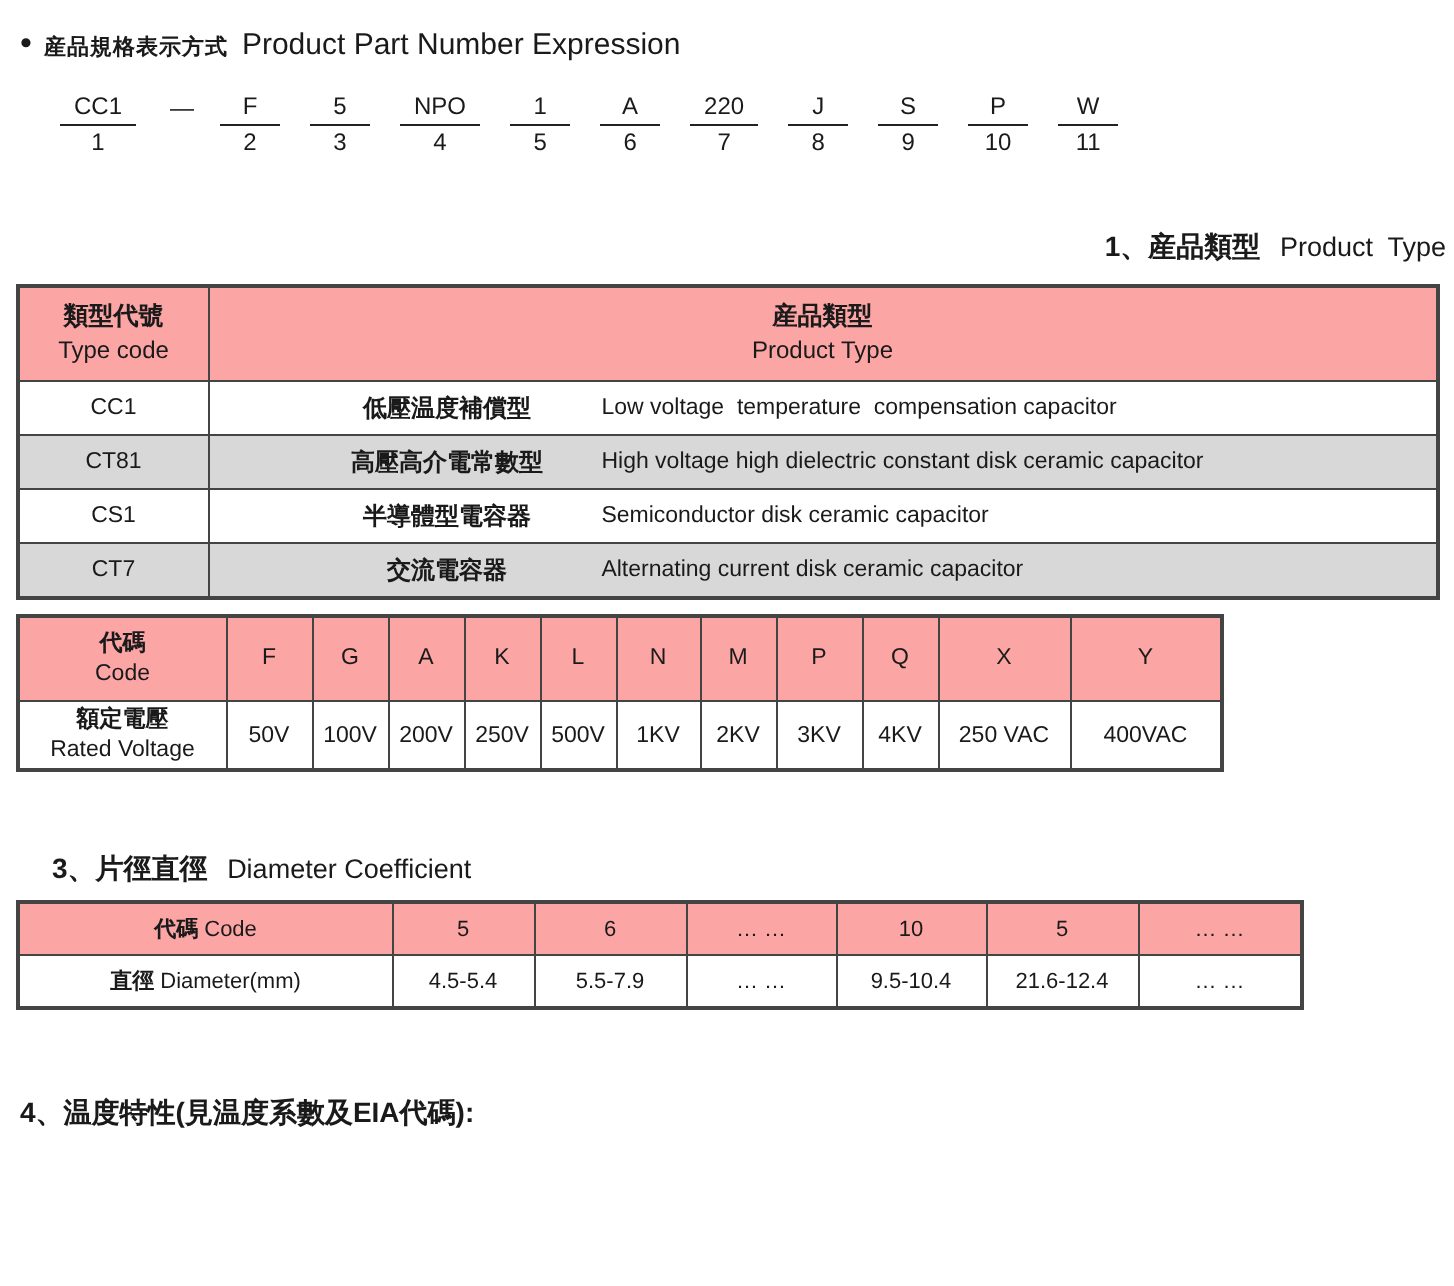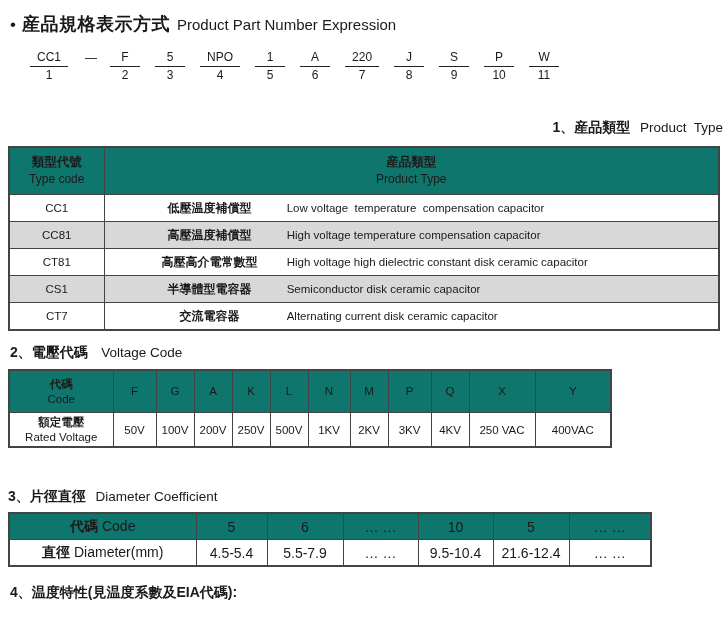--- a/index.html
+++ b/index.html
@@ -8,71 +8,71 @@
     background:#ffffff;
     font-family:"Liberation Sans","DejaVu Sans",sans-serif;
     color:#1a1a1a;
     overflow:hidden;
   }
   .page{padding:10px 4px 0 8px;}
 
   
   .doc-title{display:flex;align-items:baseline;margin:2px 0 0 2px;}
   .doc-title .bullet{font-size:17px;margin-right:6px;}
-  .doc-title .zh{font-weight:bold;font-size:18px;letter-spacing:0.5px;}
+  .doc-title .zh{font-weight:bold;font-size:11px;letter-spacing:0.5px;}
   .doc-title .en{font-size:15px;margin-left:7px;}
 
   
   .pn-row{display:flex;align-items:flex-start;margin:14px 0 0 22px;}
   .pn-seg{display:flex;flex-direction:column;align-items:center;margin-right:15px;}
   .pn-code{
     font-size:12px;line-height:15px;
     border-bottom:1.6px solid #222;
     padding:0 7px 1px 7px;min-width:16px;text-align:center;
   }
   .pn-num{font-size:12px;line-height:15px;padding-top:1px;text-align:center;}
   .pn-dash{font-size:12px;line-height:15px;margin:0 13px 0 2px;padding-top:1px;}
 
   
   .sec-heading{margin:0;font-size:13.5px;font-weight:normal;}
   .sec-heading .zh{font-weight:bold;font-size:14px;white-space:pre;}
   .sec-heading .en{margin-left:6px;white-space:pre;}
   .h1{margin-top:36px;margin-left:2px;text-align:right;}
   .h2{margin-top:13px;margin-left:2px;}
-  .h3{margin-top:40px;margin-left:0;}
-  .h4{margin-top:17px;margin-left:2px;}
+  .h3{margin-top:40px;margin-left:18px;}
+  .h4{margin-top:43px;margin-left:2px;}
 
   
   table{border-collapse:collapse;table-layout:fixed;}
   td,th{border:1px solid #444;font-weight:normal;overflow:hidden;}
   table{border:2px solid #444;}
-  .gray{background:#0f766e;}
+  .gray{background:#fca5a5;}
   .zh-b{font-weight:bold;}
 
   
   .pt-table{width:712px;margin-top:9px;}
   .pt-table .hdr td{height:44px;text-align:center;font-size:12px;line-height:1.35;}
   .pt-table .hdr .zh-b{font-size:12.5px;}
   .pt-table tbody td{height:24px;font-size:11.5px;}
   .pt-code{text-align:center;}
-  .pt-desc{padding-left:34px;}
+  .pt-desc{padding-left:48px;}
   .pt-desc .zh{display:inline-block;width:142px;text-align:center;font-weight:bold;font-size:12px;vertical-align:middle;}
   .pt-desc .en{display:inline-block;margin-left:3px;white-space:pre;vertical-align:middle;}
   .pt-table tbody tr:nth-child(even){background:#d8d8d8;}
 
   
   .vc-table{width:602px;margin-top:7px;}
   .vc-table td{text-align:center;font-size:11.5px;}
   .vc-table .hdr td{height:39px;line-height:1.3;}
   .vc-table .data td{height:31px;}
   .two-line{line-height:1.3;font-size:11.5px;}
 
   
   .dc-table{width:642px;margin-top:6px;}
-  .dc-table td{text-align:center;font-size:14px;height:23px;}
+  .dc-table td{text-align:center;font-size:11px;height:23px;}
 </style>
 </head>
 <body>
 
 <div class="page">
 
   <div class="doc-title">
     <span class="bullet">•</span>
     <span class="zh">産品規格表示方式</span>
     <span class="en">Product Part Number Expression</span>
@@ -150,27 +150,20 @@
     </tbody>
       <tbody>
       <tr>
         <td class="pt-code">CC1</td>
         <td class="pt-desc">
           <span class="zh">低壓温度補償型</span>
           <span class="en">Low voltage  temperature  compensation capacitor</span>
         </td>
       </tr>
       <tr>
-        <td class="pt-code">CC81</td>
-        <td class="pt-desc">
-          <span class="zh">高壓温度補償型</span>
-          <span class="en">High voltage temperature compensation capacitor</span>
-        </td>
-      </tr>
-      <tr>
         <td class="pt-code">CT81</td>
         <td class="pt-desc">
           <span class="zh">高壓高介電常數型</span>
           <span class="en">High voltage high dielectric constant disk ceramic capacitor</span>
         </td>
       </tr>
       <tr>
         <td class="pt-code">CS1</td>
         <td class="pt-desc">
           <span class="zh">半導體型電容器</span>
@@ -180,24 +173,20 @@
       <tr>
         <td class="pt-code">CT7</td>
         <td class="pt-desc">
           <span class="zh">交流電容器</span>
           <span class="en">Alternating current disk ceramic capacitor</span>
         </td>
       </tr>
     </tbody>
   </table>
 
-  <h2 class="sec-heading h2">
-    <span class="zh">2、電壓代碼</span>
-    <span class="en"> Voltage Code</span>
-  </h2>
 
   <table class="vc-table">
     <colgroup>
       <col style="width:104px">
         <col style="width:43px">
         <col style="width:38px">
         <col style="width:38px">
       <col style="width:38px">
         <col style="width:38px">
         <col style="width:42px">

